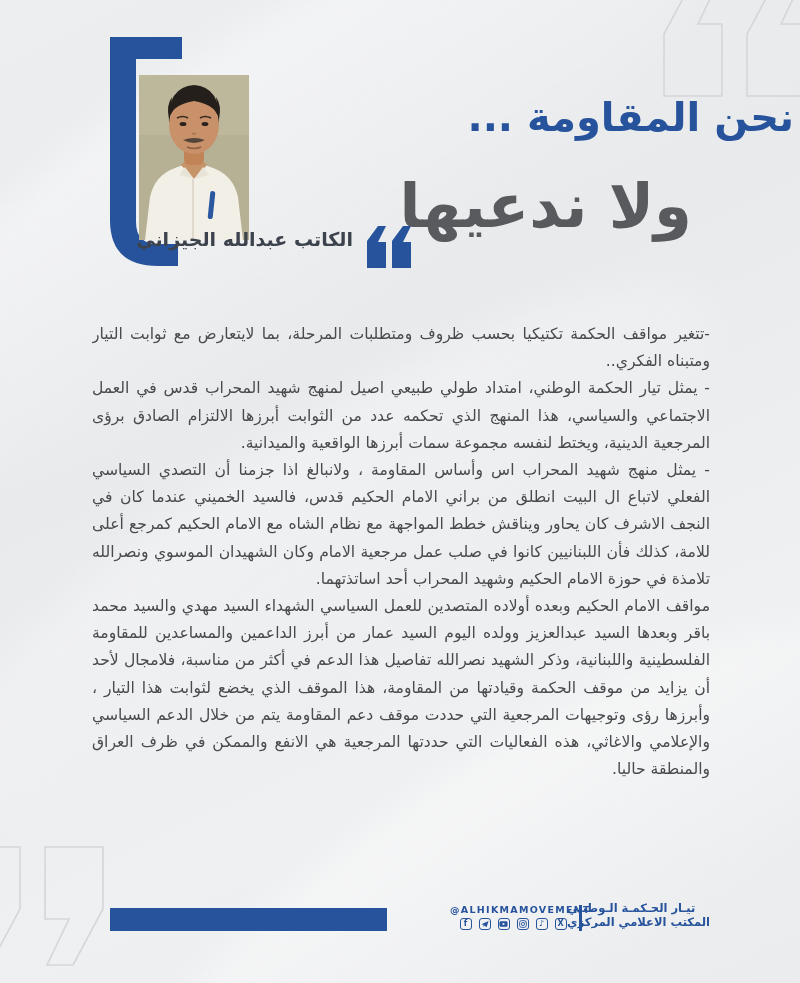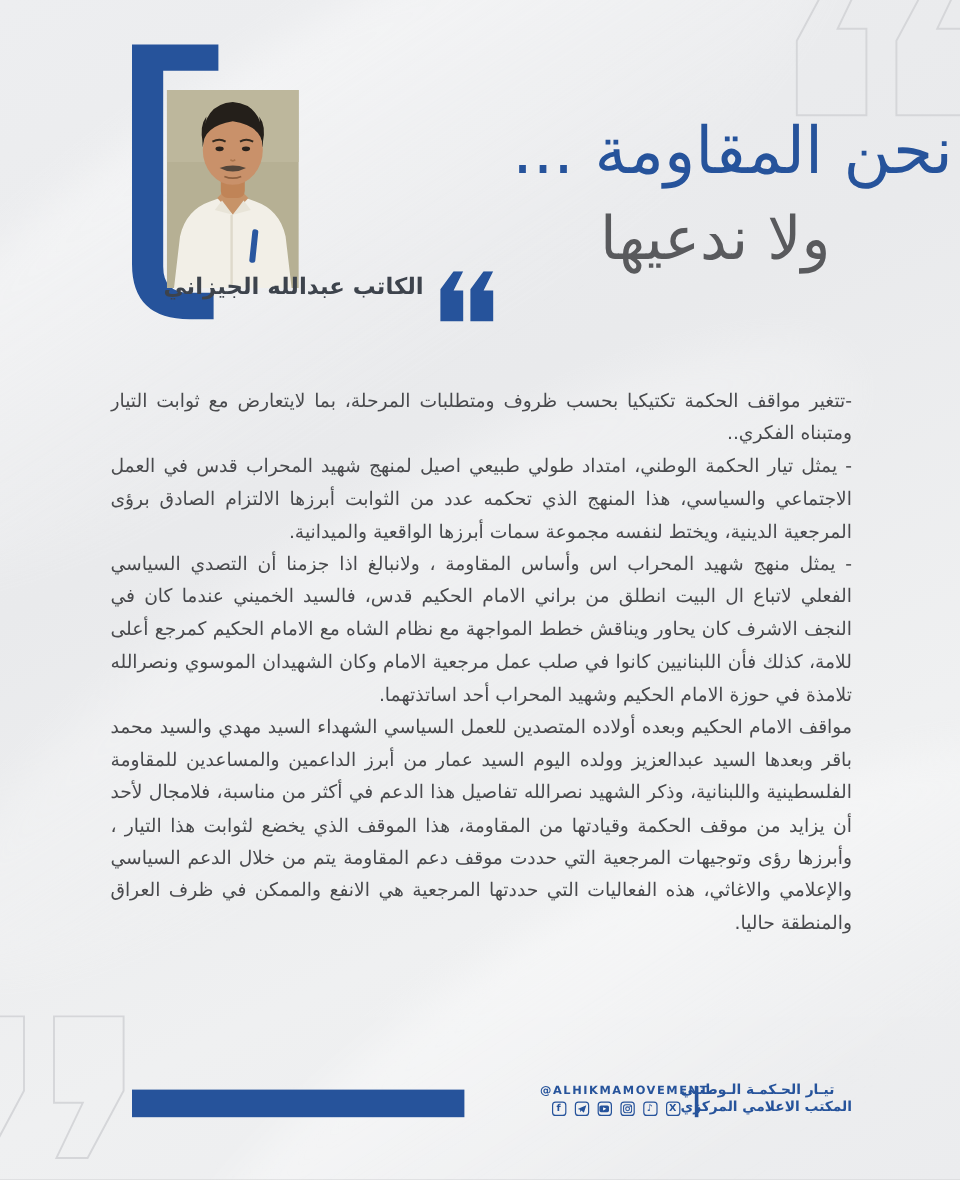--- a/index.html
+++ b/index.html
@@ -16,23 +16,23 @@
   .swoosh.c{width:900px;height:260px;top:760px;left:60px;transform:rotate(-33deg);opacity:.6;}
   
   .deco{position:absolute;pointer-events:none;}
   .deco path{fill:none;stroke:#d5d6d9;stroke-width:1.6;}
   .deco-tr{top:0;right:0;}
   .deco-bl{top:843px;left:-38px;}
   
   .bracket{position:absolute;left:104px;top:35px;}
   .photo{position:absolute;left:139px;top:75px;width:110px;height:165px;}
   .title1{position:absolute;right:6px;top:94px;direction:rtl;color:#26539b;
-    font-size:54px;font-weight:normal;letter-spacing:-1px;white-space:nowrap;text-align:right;}
+    font-size:40px;font-weight:bold;letter-spacing:-1px;white-space:nowrap;text-align:right;}
   .title2{position:absolute;right:108px;top:170px;direction:rtl;color:#595a5d;
-    font-size:50px;font-weight:normal;white-space:nowrap;}
+    font-size:61px;font-weight:bold;white-space:nowrap;}
   .author-quote{position:absolute;left:366px;top:226px;}
   .author{position:absolute;right:447px;top:228px;direction:rtl;color:#3d434c;
     font-size:19px;font-weight:bold;white-space:nowrap;}
   
   .article{position:absolute;left:92px;top:321px;width:618px;direction:rtl;
     text-align:justify;text-justify:inter-word;color:#494a4d;
     font-size:15.6px;line-height:27.2px;max-height:586px;overflow:hidden;}
   .article p{margin:0;}
   
   .footer-bar{position:absolute;left:110px;top:908px;width:277px;height:23px;background:#26539b;}

